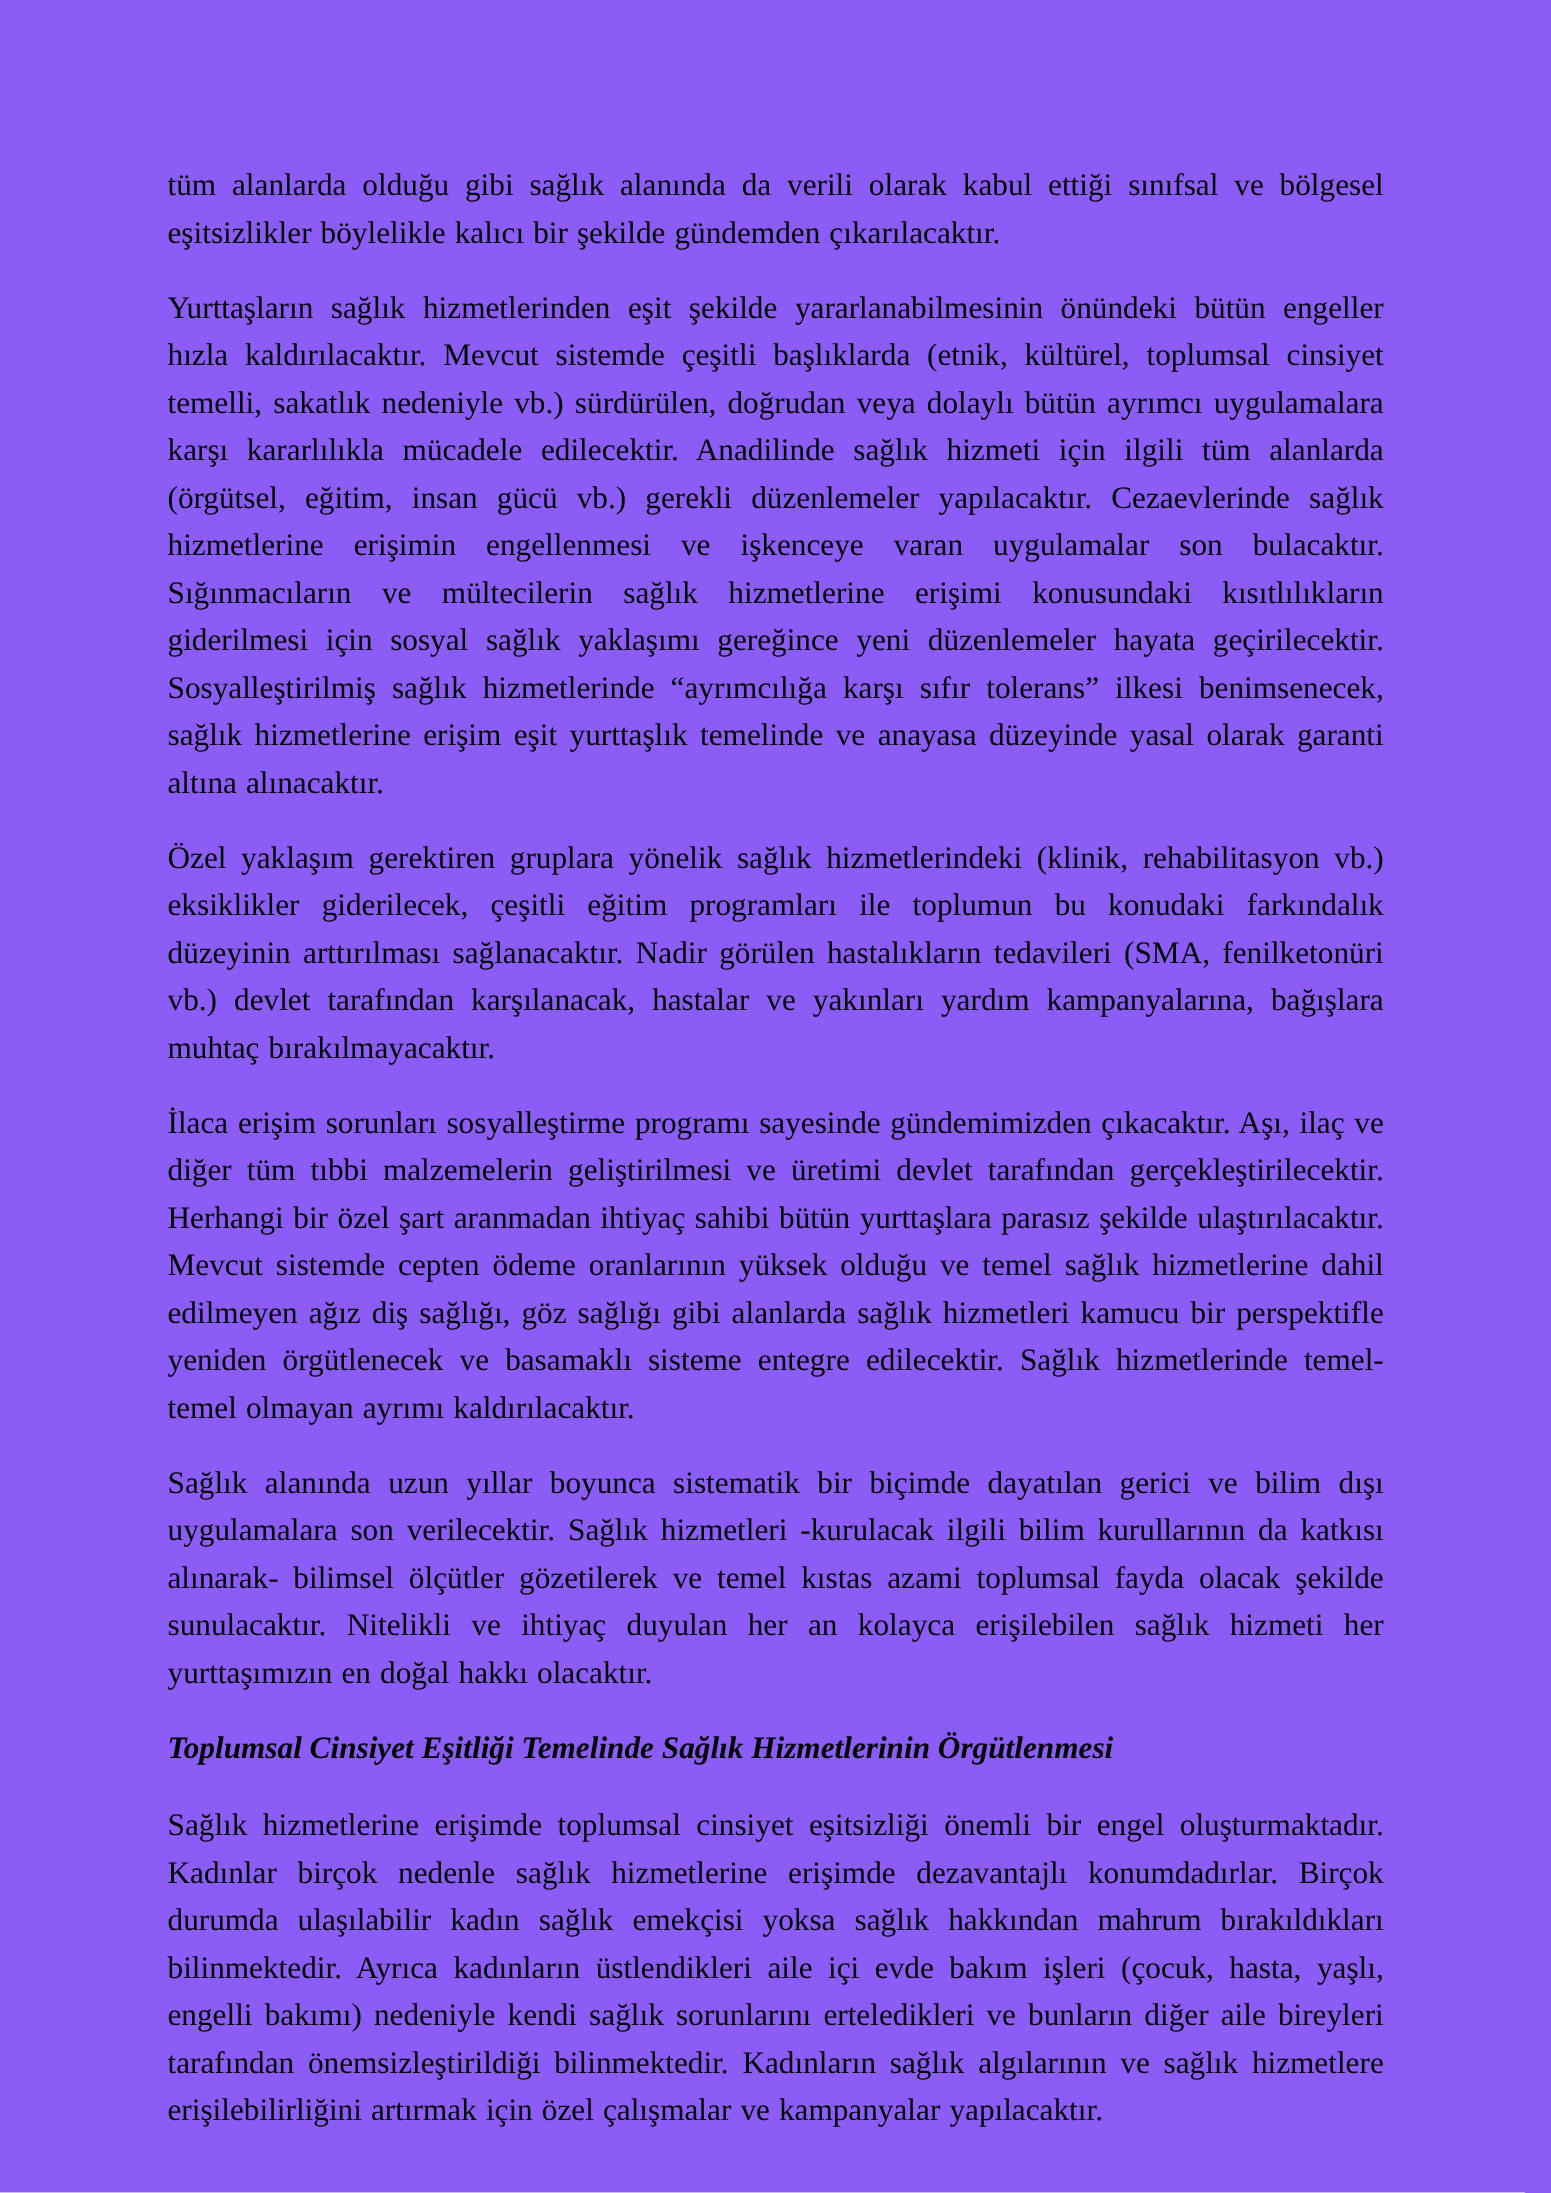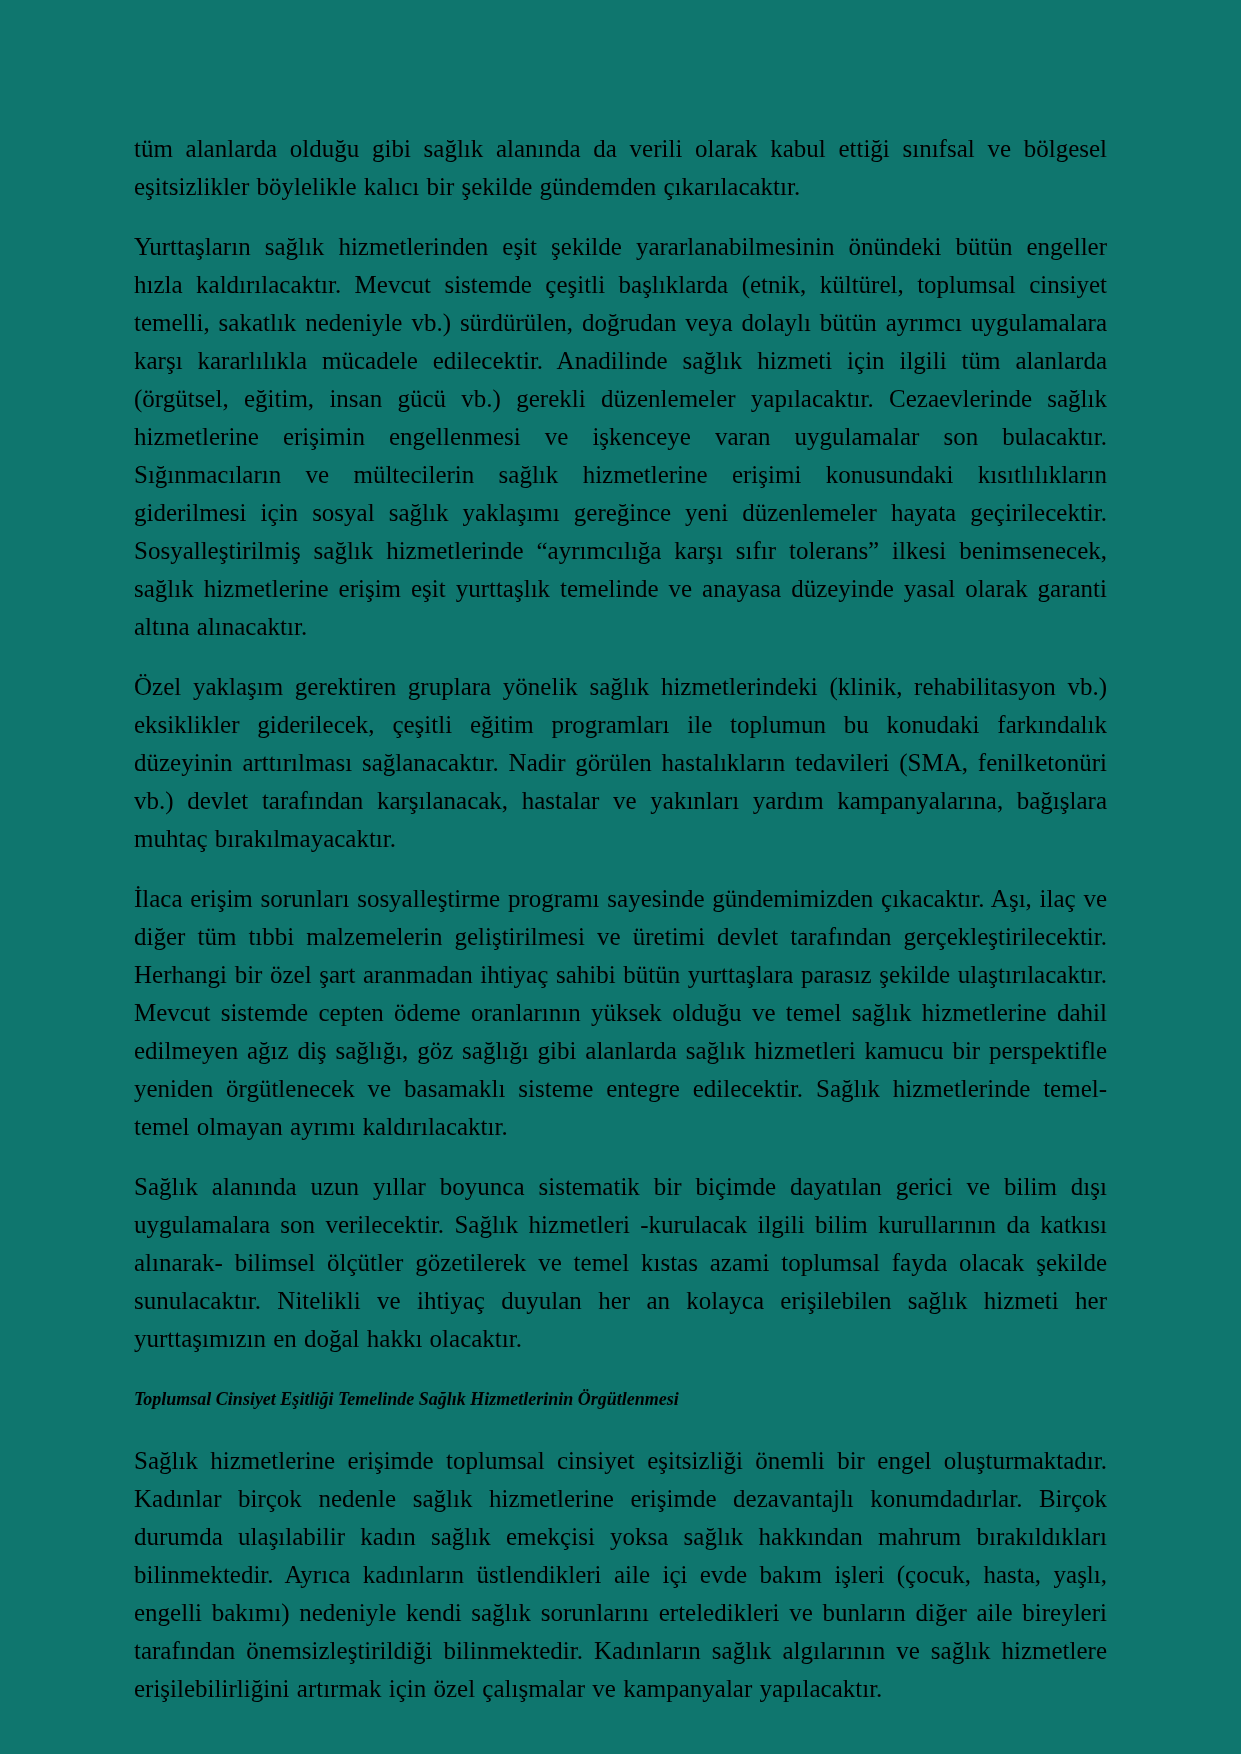--- a/index.html
+++ b/index.html
@@ -5,37 +5,37 @@
   html, body {
     margin: 0;
     padding: 0;
     background: #ffffff;
   }
   .page {
     position: relative;
     width: 1241px;
     height: 1754px;
     margin: 0 auto;
-    background: #0f766e;
+    background: #8b5cf6;
     box-sizing: border-box;
     padding: 130px 134px 0 134px;
     font-family: "Liberation Serif", "DejaVu Serif", serif;
     color: #000000;
     overflow: hidden;
   }
   p.body-paragraph {
     font-size: 25px;
     line-height: 38px;
     text-align: justify;
     text-align-last: left;
     margin: 0 0 22px 0;
     word-spacing: 1px;
   }
   h2.section-heading {
-    font-size: 18px;
+    font-size: 25px;
     line-height: 38px;
     font-weight: bold;
     font-style: italic;
     margin: 8px 0 24px 0;
   }
 </style>
 </head>
 <body>
 
 <div class="page">

